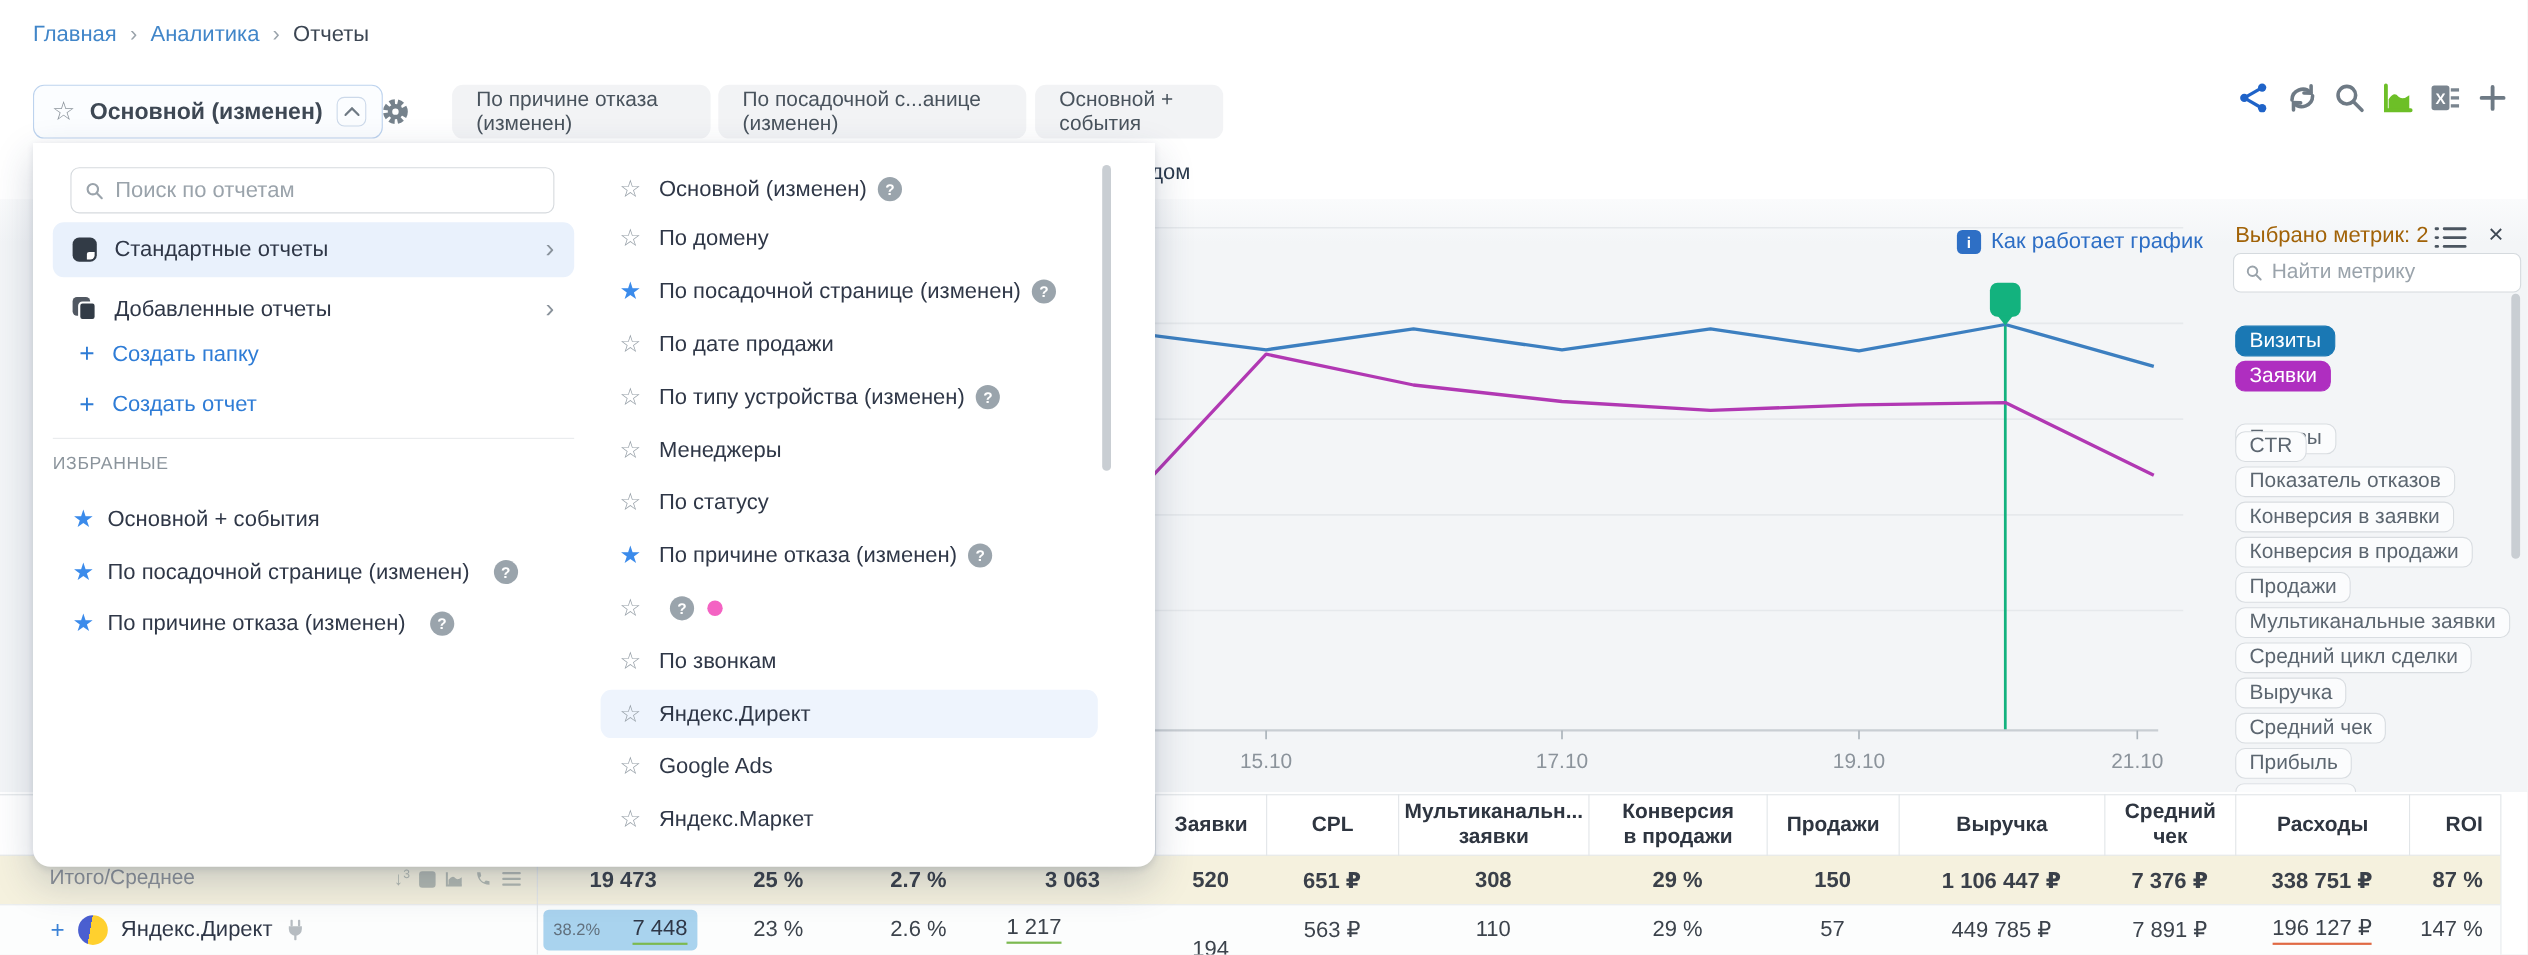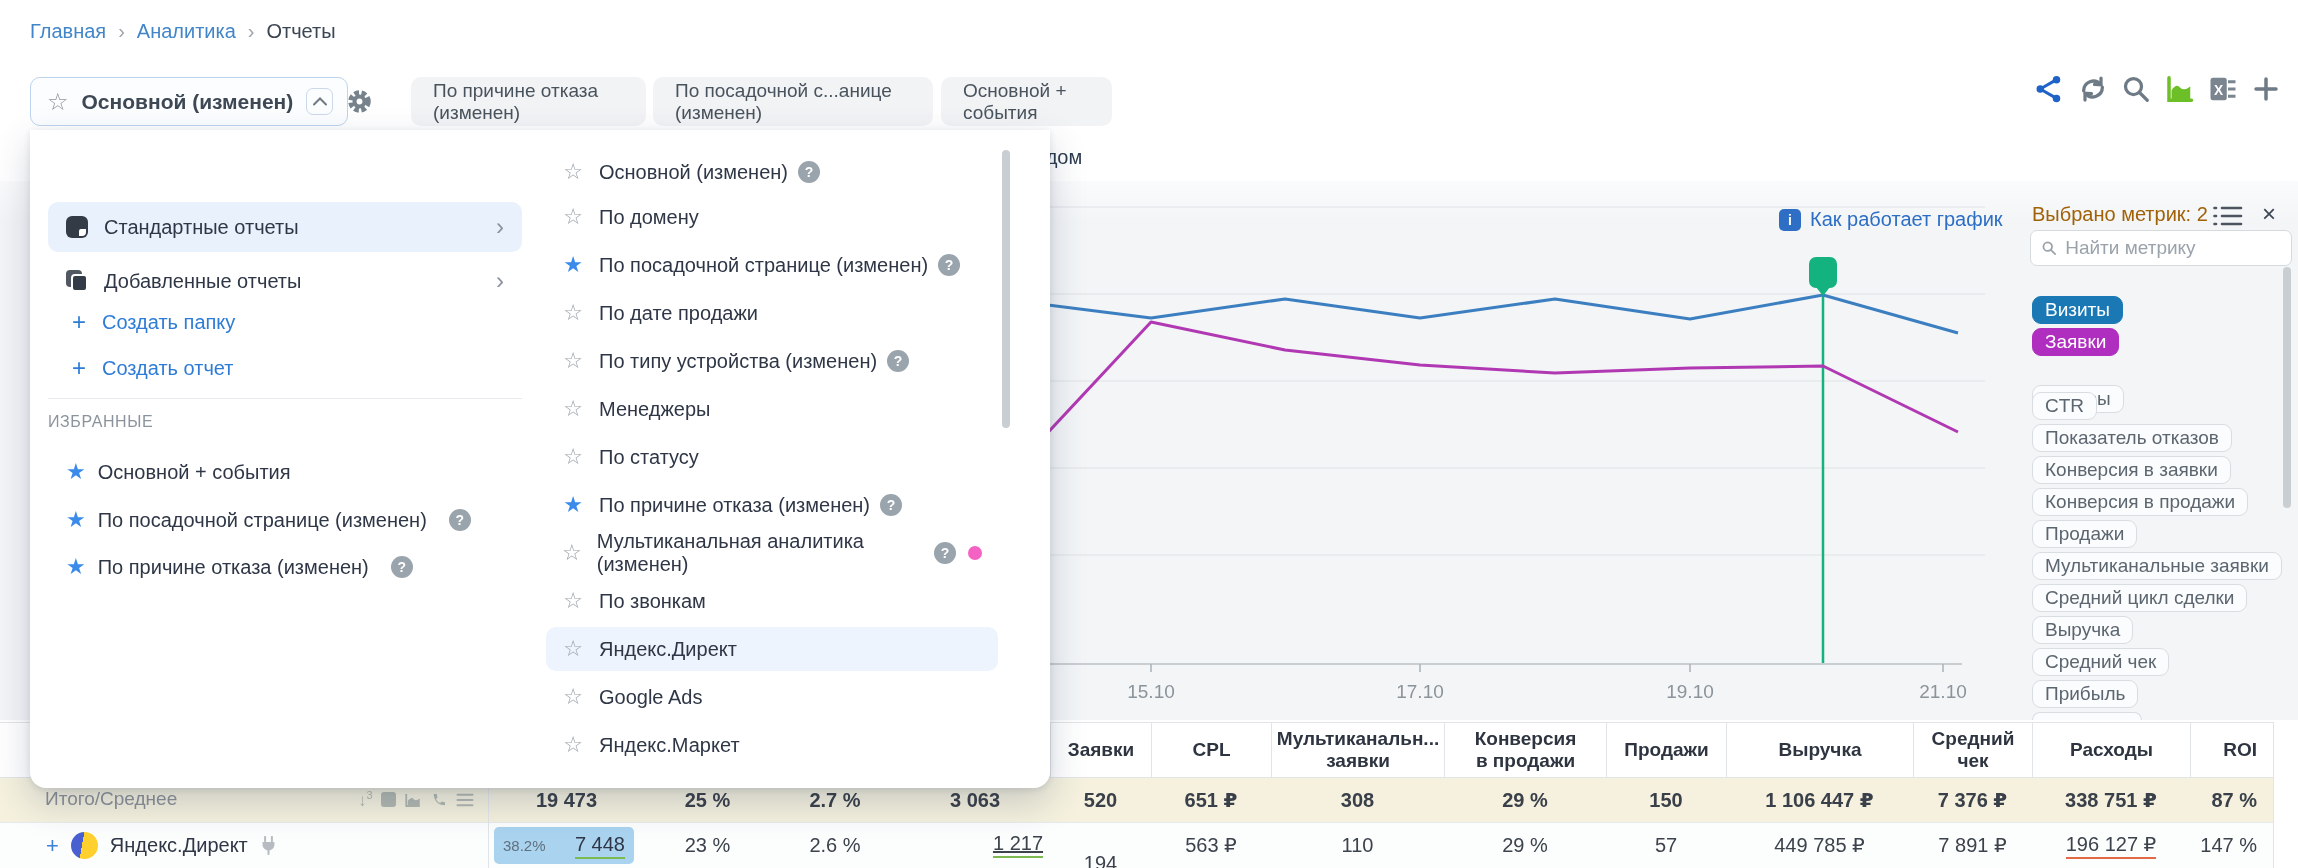--- a/index.html
+++ b/index.html
@@ -316,40 +316,47 @@
         <path d="M3 7 L17 7 L17 10 A7 7 0 0 1 3 10 Z" fill="#b6bcc1"></path>
         <line x1="10" y1="16" x2="10" y2="21" stroke="#b6bcc1" stroke-width="2.4" stroke-linecap="round"></line>
       </svg>
     </div>
     <div class="visits-bar">
       <span class="pct">38.2%</span>
       <span class="val u-green">7 448</span>
     </div>
     <div class="r2-cell" style="left:645px;  width:125px;">23 %</div>
     <div class="r2-cell" style="left:770px;  width:130px;">2.6 %</div>
-    <div class="r2-cell" style="left:943px;  width:150px;text-decoration:underline;">
+    <div class="r2-cell" style="left:865px;  width:150px;">
         <span class="u-green">1 217</span>
       </div>
     <div class="r2-cell" style="left:1050px; width:101px;margin-top:20px;">
         <span class="u-green">194</span>
       </div>
     <div class="r2-cell" style="left:1151px; width:120px;">563 ₽</div>
     <div class="r2-cell" style="left:1271px; width:173px;">110</div>
     <div class="r2-cell" style="left:1444px; width:162px;">29 %</div>
     <div class="r2-cell" style="left:1606px; width:120px;">57</div>
     <div class="r2-cell" style="left:1726px; width:187px;">449 785 ₽</div>
     <div class="r2-cell" style="left:1913px; width:119px;">7 891 ₽</div>
     <div class="r2-cell" style="left:2032px; width:158px;">
         <span class="u-orange">196 127 ₽</span>
       </div>
     <div class="r2-cell" style="left:2190px; width:83px; justify-content:flex-end; padding-right:16px;">147 %</div>
   </div>
 
   <div class="abs panel">
 
+    <div class="p-search">
+      <svg width="19" height="19" viewBox="0 0 24 24" fill="none" stroke="#9aa3ab" stroke-width="2.6" stroke-linecap="round">
+        <circle cx="10" cy="10" r="6.4"></circle>
+          <line x1="15" y1="15" x2="21" y2="21"></line>
+      </svg>
+      <input type="text" placeholder="Поиск по отчетам" style="">
+    </div>
 
     <div class="folder-row sel" style="top:72px;">
       <span class="ic-doc"></span>
       <span>Стандартные отчеты</span>
       <span class="chev">›</span>
     </div>
     <div class="folder-row" style="top:126px;">
       <span class="ic-copy">
           <i></i>
           <i></i>
@@ -416,21 +423,20 @@
       <span class="st star-outline">☆</span>
       <span>По статусу</span>
     </div>
     <div class="rep-row" style="top:353px;">
       <span class="st star-filled">★</span>
       <span>По причине отказа (изменен)</span>
       <span class="q-badge">?</span>
     </div>
     <div class="rep-row" style="top:401px;">
       <span class="st star-outline">☆</span>
-      <span>Мультиканальная аналитика (изменен)</span>
       <span class="q-badge">?</span>
       <span class="pink-dot"></span>
     </div>
     <div class="rep-row" style="top:449px;">
       <span class="st star-outline">☆</span>
       <span>По звонкам</span>
     </div>
     <div class="rep-row hl" style="top:497px;">
       <span class="st star-outline">☆</span>
       <span>Яндекс.Директ</span>

